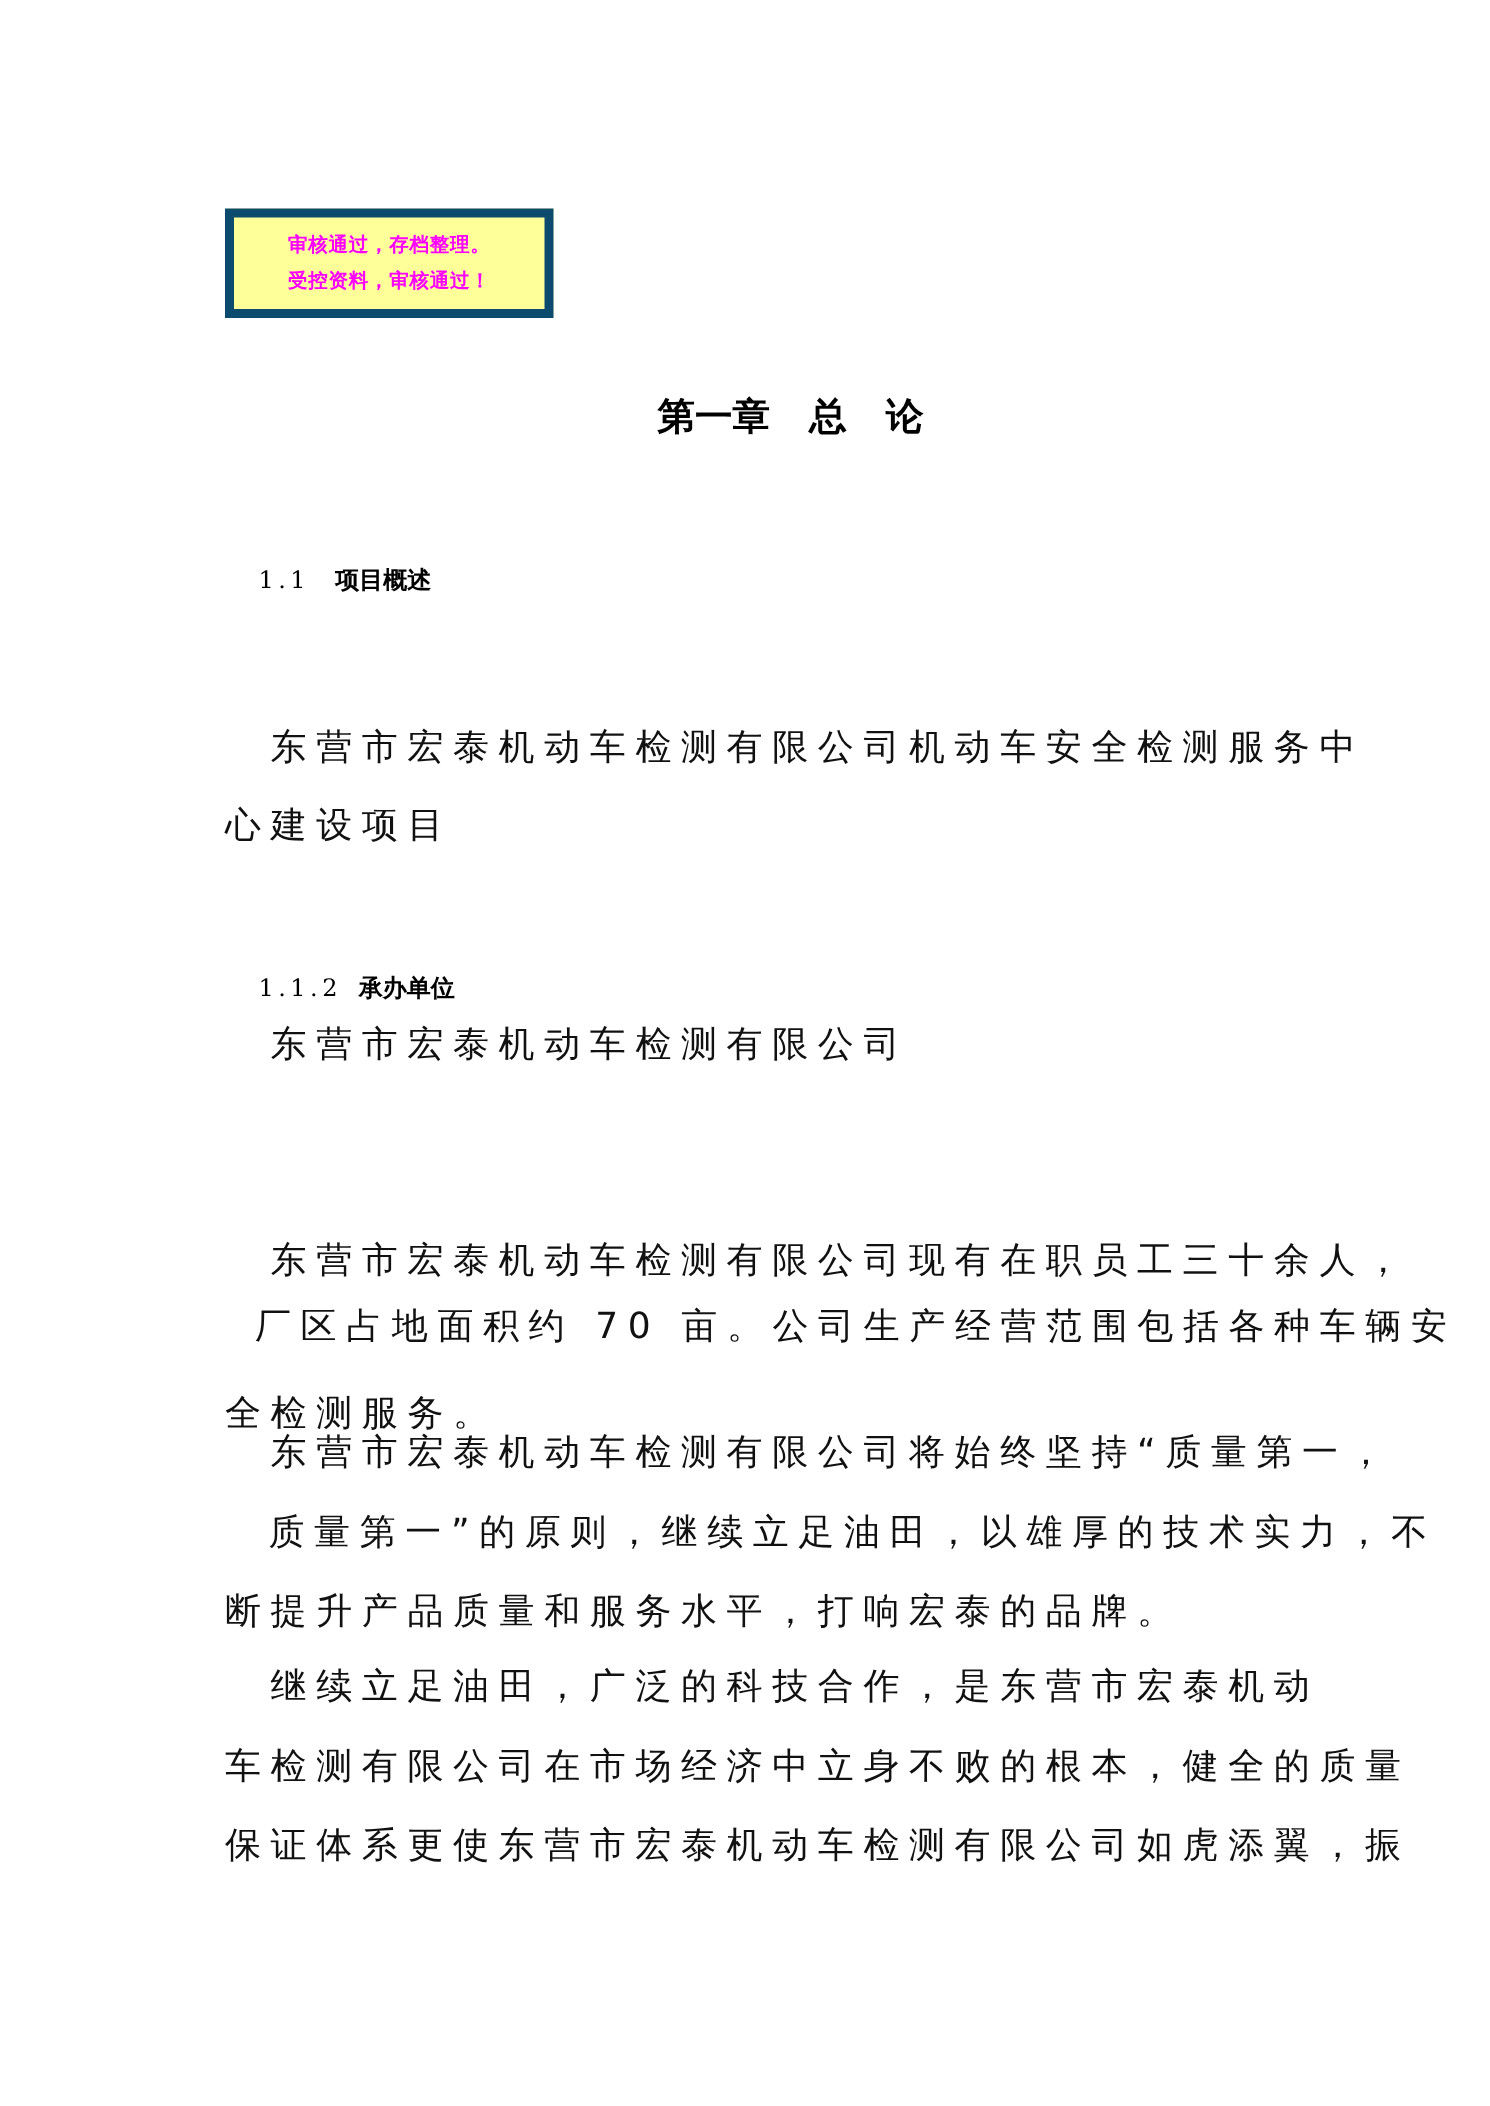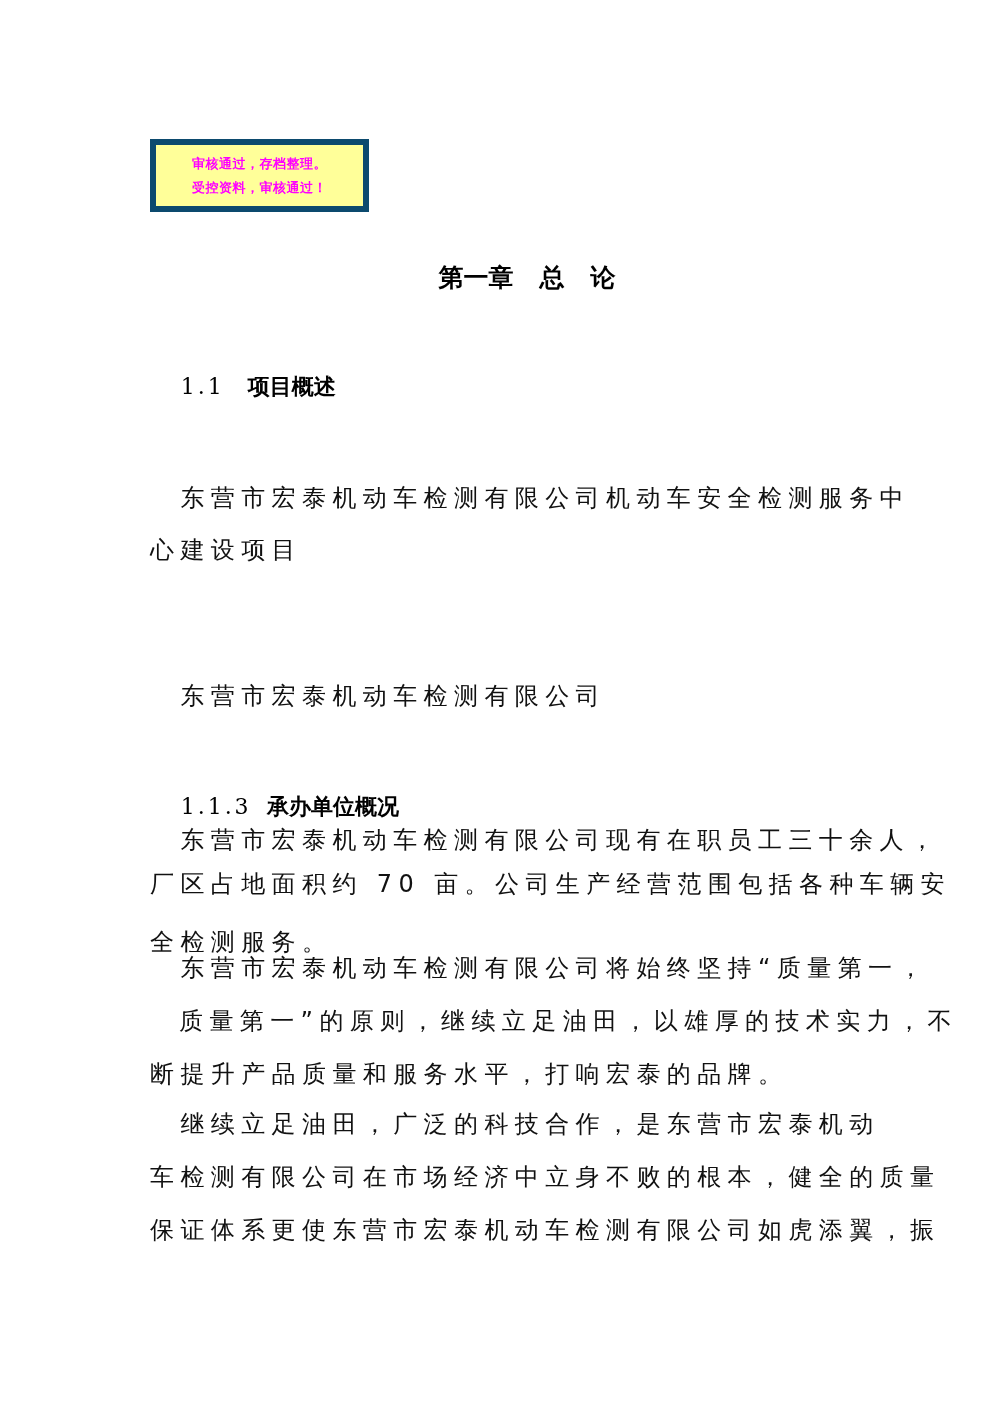--- a/index.html
+++ b/index.html
@@ -56,21 +56,21 @@
       font-weight: bold;
       font-size: 25px;
       line-height: 40px;
       white-space: pre;
     }
     .heading {
       position: absolute;
       left: 150px;
       font-family: "DejaVu Sans", "Liberation Sans", sans-serif;
       font-weight: bold;
-      font-size: 22px;
+      font-size: 16px;
       line-height: 36px;
       white-space: pre;
     }
     .heading .num {
       font-family: "DejaVu Serif", "Liberation Serif", serif;
       font-weight: normal;
       letter-spacing: 3px;
     }
     .para {
       position: absolute;
@@ -105,31 +105,31 @@
 
   <div class="heading" style="top:333px;">
     <span class="num">1.1</span><span>   </span><span>项目概述</span>
   </div>
 
   <div class="para" style="top:480px;">
     <span class="line" style="top:0px;">　东营市宏泰机动车检测有限公司机动车安全检测服务中</span>
     <span class="line" style="top:52px;">心建设项目</span>
   </div>
 
+  <div class="heading" style="top:605px;">
+    <span class="num">1.1.2</span><span>  </span><span>承办单位</span>
+  </div>
   <div class="para" style="top:678px;">
     <span class="line" style="top:0px;">　东营市宏泰机动车检测有限公司</span>
   </div>
 
-  <div class="heading" style="top:753px;">
-    <span class="num">1.1.3</span><span>  </span><span>承办单位概况</span>
-  </div>
 
   <div class="para" style="top:822px;">
     <span class="line" style="top:0px;text-align:center;">　东营市宏泰机动车检测有限公司现有在职员工三十余人，</span>
-    <span class="line" style="top:44px;">厂区占地面积约 70 亩。公司生产经营范围包括各种车辆安</span>
+    <span class="line" style="top:44px;margin-left:20px;">厂区占地面积约 70 亩。公司生产经营范围包括各种车辆安</span>
     <span class="line" style="top:102px;">全检测服务。</span>
   </div>
 
   <div class="para" style="top:950px;">
     <span class="line" style="top:0px;">　东营市宏泰机动车检测有限公司将始终坚持“质量第一，</span>
     <span class="line" style="top:53px;margin-left:29px;">质量第一”的原则，继续立足油田，以雄厚的技术实力，不</span>
     <span class="line" style="top:106px;">断提升产品质量和服务水平，打响宏泰的品牌。</span>
   </div>
 
   <div class="para" style="top:1106px;">

